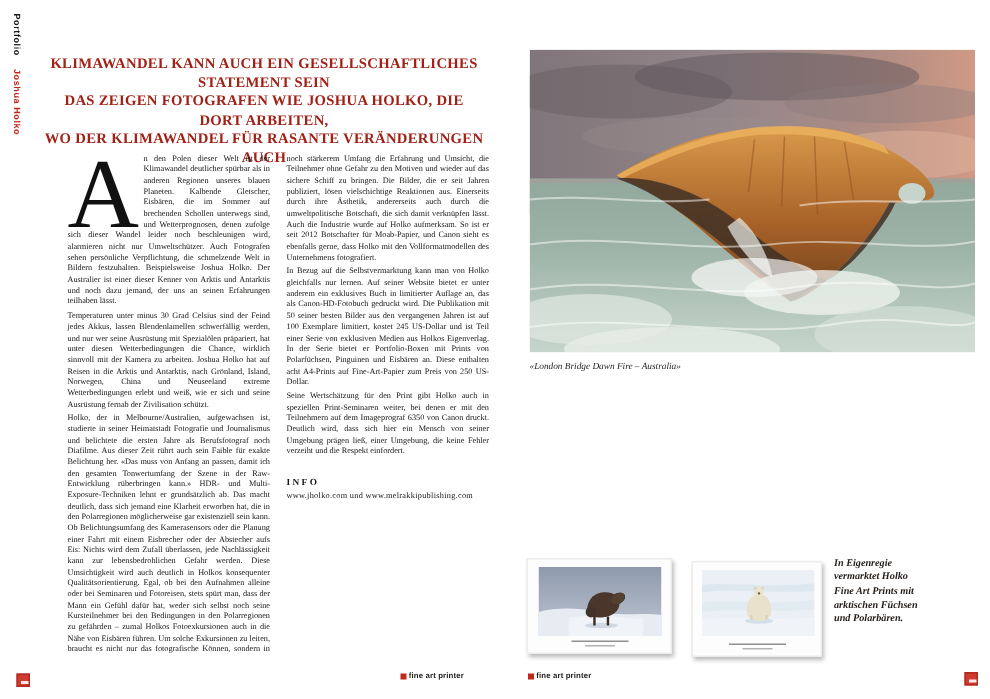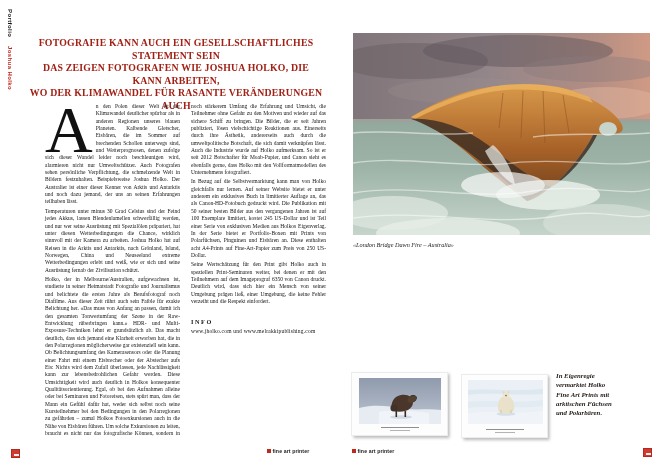--- a/index.html
+++ b/index.html
@@ -63,22 +63,22 @@
 </style>
 </head>
 <body>
 
 <div class="edge-tab">
   <span class="section">Portfolio</span>
   <span class="author">Joshua Holko</span>
 </div>
 
 <div class="headline">
-  <div>FOTOGRAFIE KANN AUCH EIN GESELLSCHAFTLICHES STATEMENT SEIN</div>
-  <div>DAS ZEIGEN FOTOGRAFEN WIE JOSHUA HOLKO, DIE KANN ARBEITEN,</div>
+  <div>KLIMAWANDEL KANN AUCH EIN GESELLSCHAFTLICHES STATEMENT SEIN</div>
+  <div>DAS ZEIGEN FOTOGRAFEN WIE JOSHUA HOLKO, DIE DORT ARBEITEN,</div>
   <div>WO DER KLIMAWANDEL FÜR RASANTE VERÄNDERUNGEN AUCH</div>
 </div>
 
 <div class="article">
   <p><span class="dropcap">A</span><span>n den Polen dieser Welt ist der Klimawandel deutlicher spürbar als in anderen Regionen unseres blauen Planeten. Kalbende Gletscher, Eisbären, die im Sommer auf brechenden Schollen unterwegs sind, und Wetterprognosen, denen zufolge sich dieser Wandel leider noch beschleunigen wird, alarmieren nicht nur Umweltschützer. Auch Fotografen sehen persönliche Verpflichtung, die schmelzende Welt in Bildern festzuhalten. Beispielsweise Joshua Holko. Der Australier ist einer dieser Kenner von Arktis und Antarktis und noch dazu jemand, der uns an seinen Erfahrungen teilhaben lässt.</span></p>
   <p>Temperaturen unter minus 30 Grad Celsius sind der Feind jedes Akkus, lassen Blendenlamellen schwerfällig werden, und nur wer seine Ausrüstung mit Spezialölen präpariert, hat unter diesen Wetterbedingungen die Chance, wirklich sinnvoll mit der Kamera zu arbeiten. Joshua Holko hat auf Reisen in die Arktis und Antarktis, nach Grönland, Island, Norwegen, China und Neuseeland extreme Wetterbedingungen erlebt und weiß, wie er sich und seine Ausrüstung fernab der Zivilisation schützt.</p>
   <p>Holko, der in Melbourne/Australien, aufgewachsen ist, studierte in seiner Heimatstadt Fotografie und Journalismus und belichtete die ersten Jahre als Berufsfotograf noch Diafilme. Aus dieser Zeit rührt auch sein Faible für exakte Belichtung her. «Das muss von Anfang an passen, damit ich den gesamten Tonwertumfang der Szene in der Raw-Entwicklung rüberbringen kann.» HDR- und Multi-Exposure-Techniken lehnt er grundsätzlich ab. Das macht deutlich, dass sich jemand eine Klarheit erworben hat, die in den Polarregionen möglicherweise gar existenziell sein kann. Ob Belichtungsumfang des Kamerasensors oder die Planung einer Fahrt mit einem Eisbrecher oder der Abstecher aufs Eis: Nichts wird dem Zufall überlassen, jede Nachlässigkeit kann zur lebensbedrohlichen Gefahr werden. Diese Umsichtigkeit wird auch deutlich in Holkos konsequenter Qualitätsorientierung. Egal, ob bei den Aufnahmen alleine oder bei Seminaren und Fotoreisen, stets spürt man, dass der Mann ein Gefühl dafür hat, weder sich selbst noch seine Kursteilnehmer bei den Bedingungen in den Polarregionen zu gefährden – zumal Holkos Fotoexkursionen auch in die Nähe von Eisbären führen. Um solche Exkursionen zu leiten, braucht es nicht nur das fotografische Können, sondern in noch stärkerem Umfang die Erfahrung und Umsicht, die Teilnehmer ohne Gefahr zu den Motiven und wieder auf das sichere Schiff zu bringen. Die Bilder, die er seit Jahren publiziert, lösen vielschichtige Reaktionen aus. Einerseits durch ihre Ästhetik, andererseits auch durch die umweltpolitische Botschaft, die sich damit verknüpfen lässt. Auch die Industrie wurde auf Holko aufmerksam. So ist er seit 2012 Botschafter für Moab-Papier, und Canon sieht es ebenfalls gerne, dass Holko mit den Vollformatmodellen des Unternehmens fotografiert.</p>
   <p>In Bezug auf die Selbstvermarktung kann man von Holko gleichfalls nur lernen. Auf seiner Website bietet er unter anderem ein exklusives Buch in limitierter Auflage an, das als Canon-HD-Fotobuch gedruckt wird. Die Publikation mit 50 seiner besten Bilder aus den vergangenen Jahren ist auf 100 Exemplare limitiert, kostet 245 US-Dollar und ist Teil einer Serie von exklusiven Medien aus Holkos Eigenverlag. In der Serie bietet er Portfolio-Boxen mit Prints von Polarfüchsen, Pinguinen und Eisbären an. Diese enthalten acht A4-Prints auf Fine-Art-Papier zum Preis von 250 US-Dollar.</p>
   <p>Seine Wertschätzung für den Print gibt Holko auch in speziellen Print-Seminaren weiter, bei denen er mit den Teilnehmern auf dem Imageprograf 6350 von Canon druckt. Deutlich wird, dass sich hier ein Mensch von seiner Umgebung prägen ließ, einer Umgebung, die keine Fehler verzeiht und die Respekt einfordert.</p>
   <div class="info-block">

